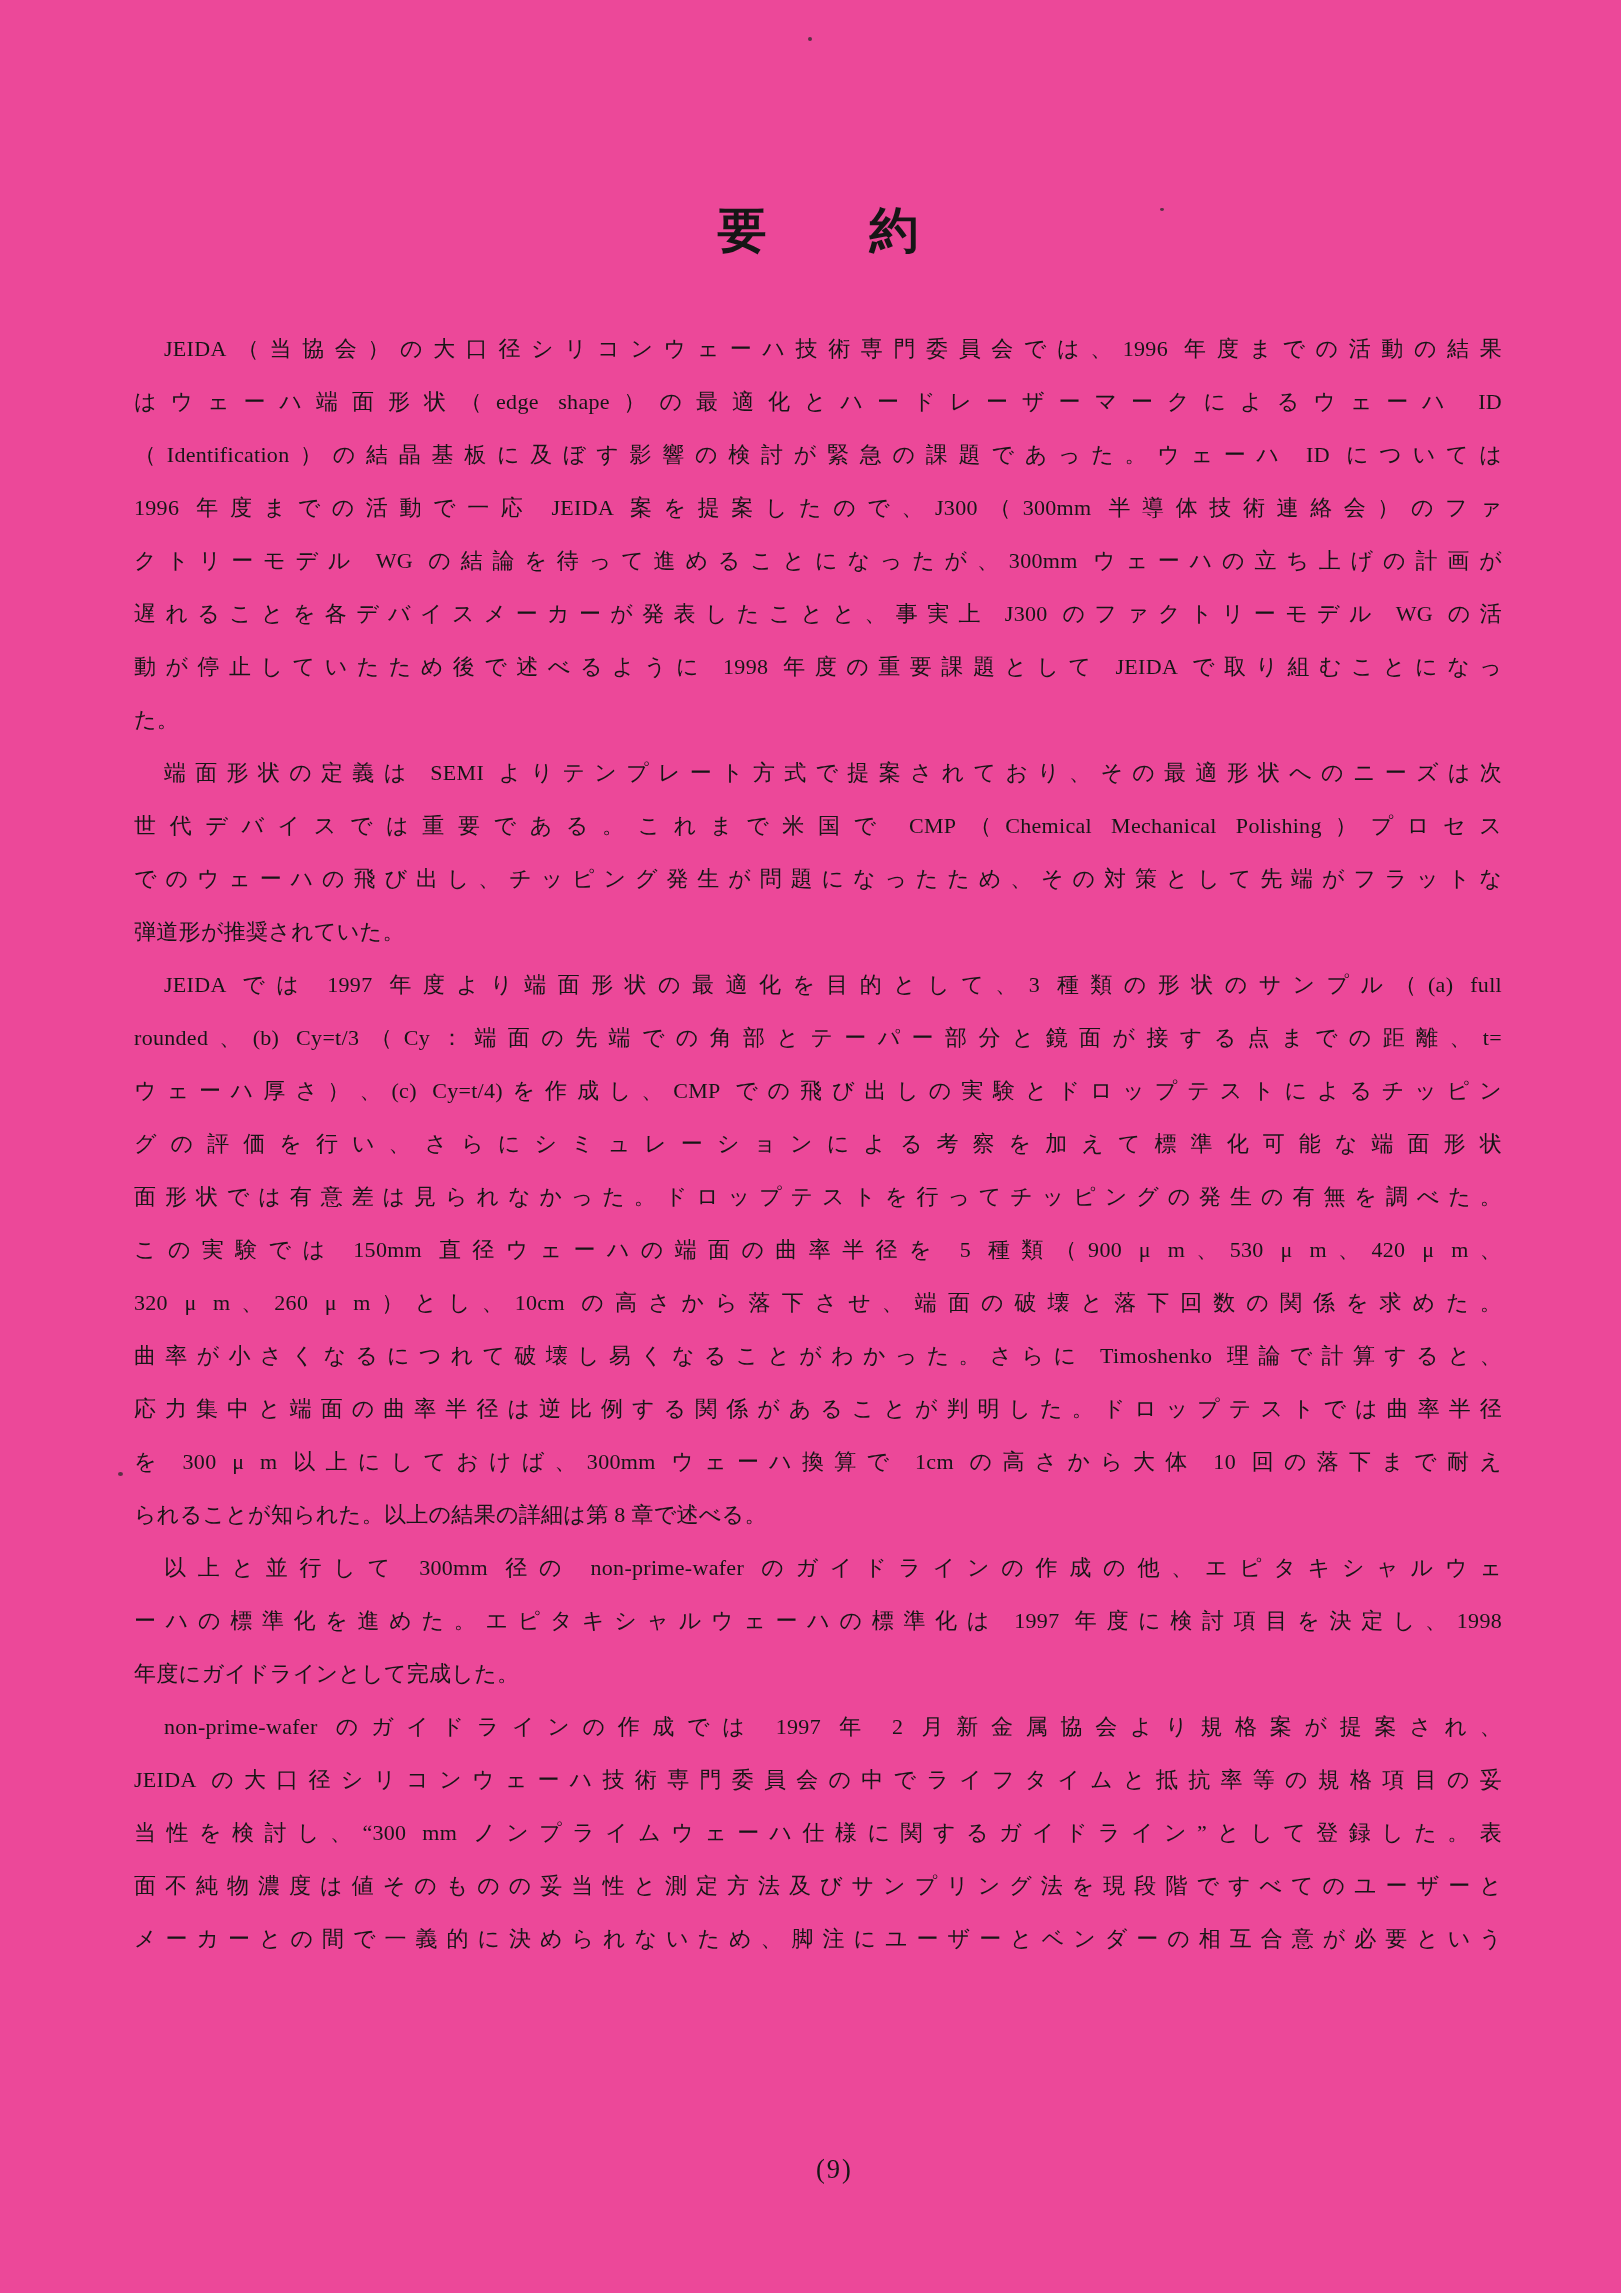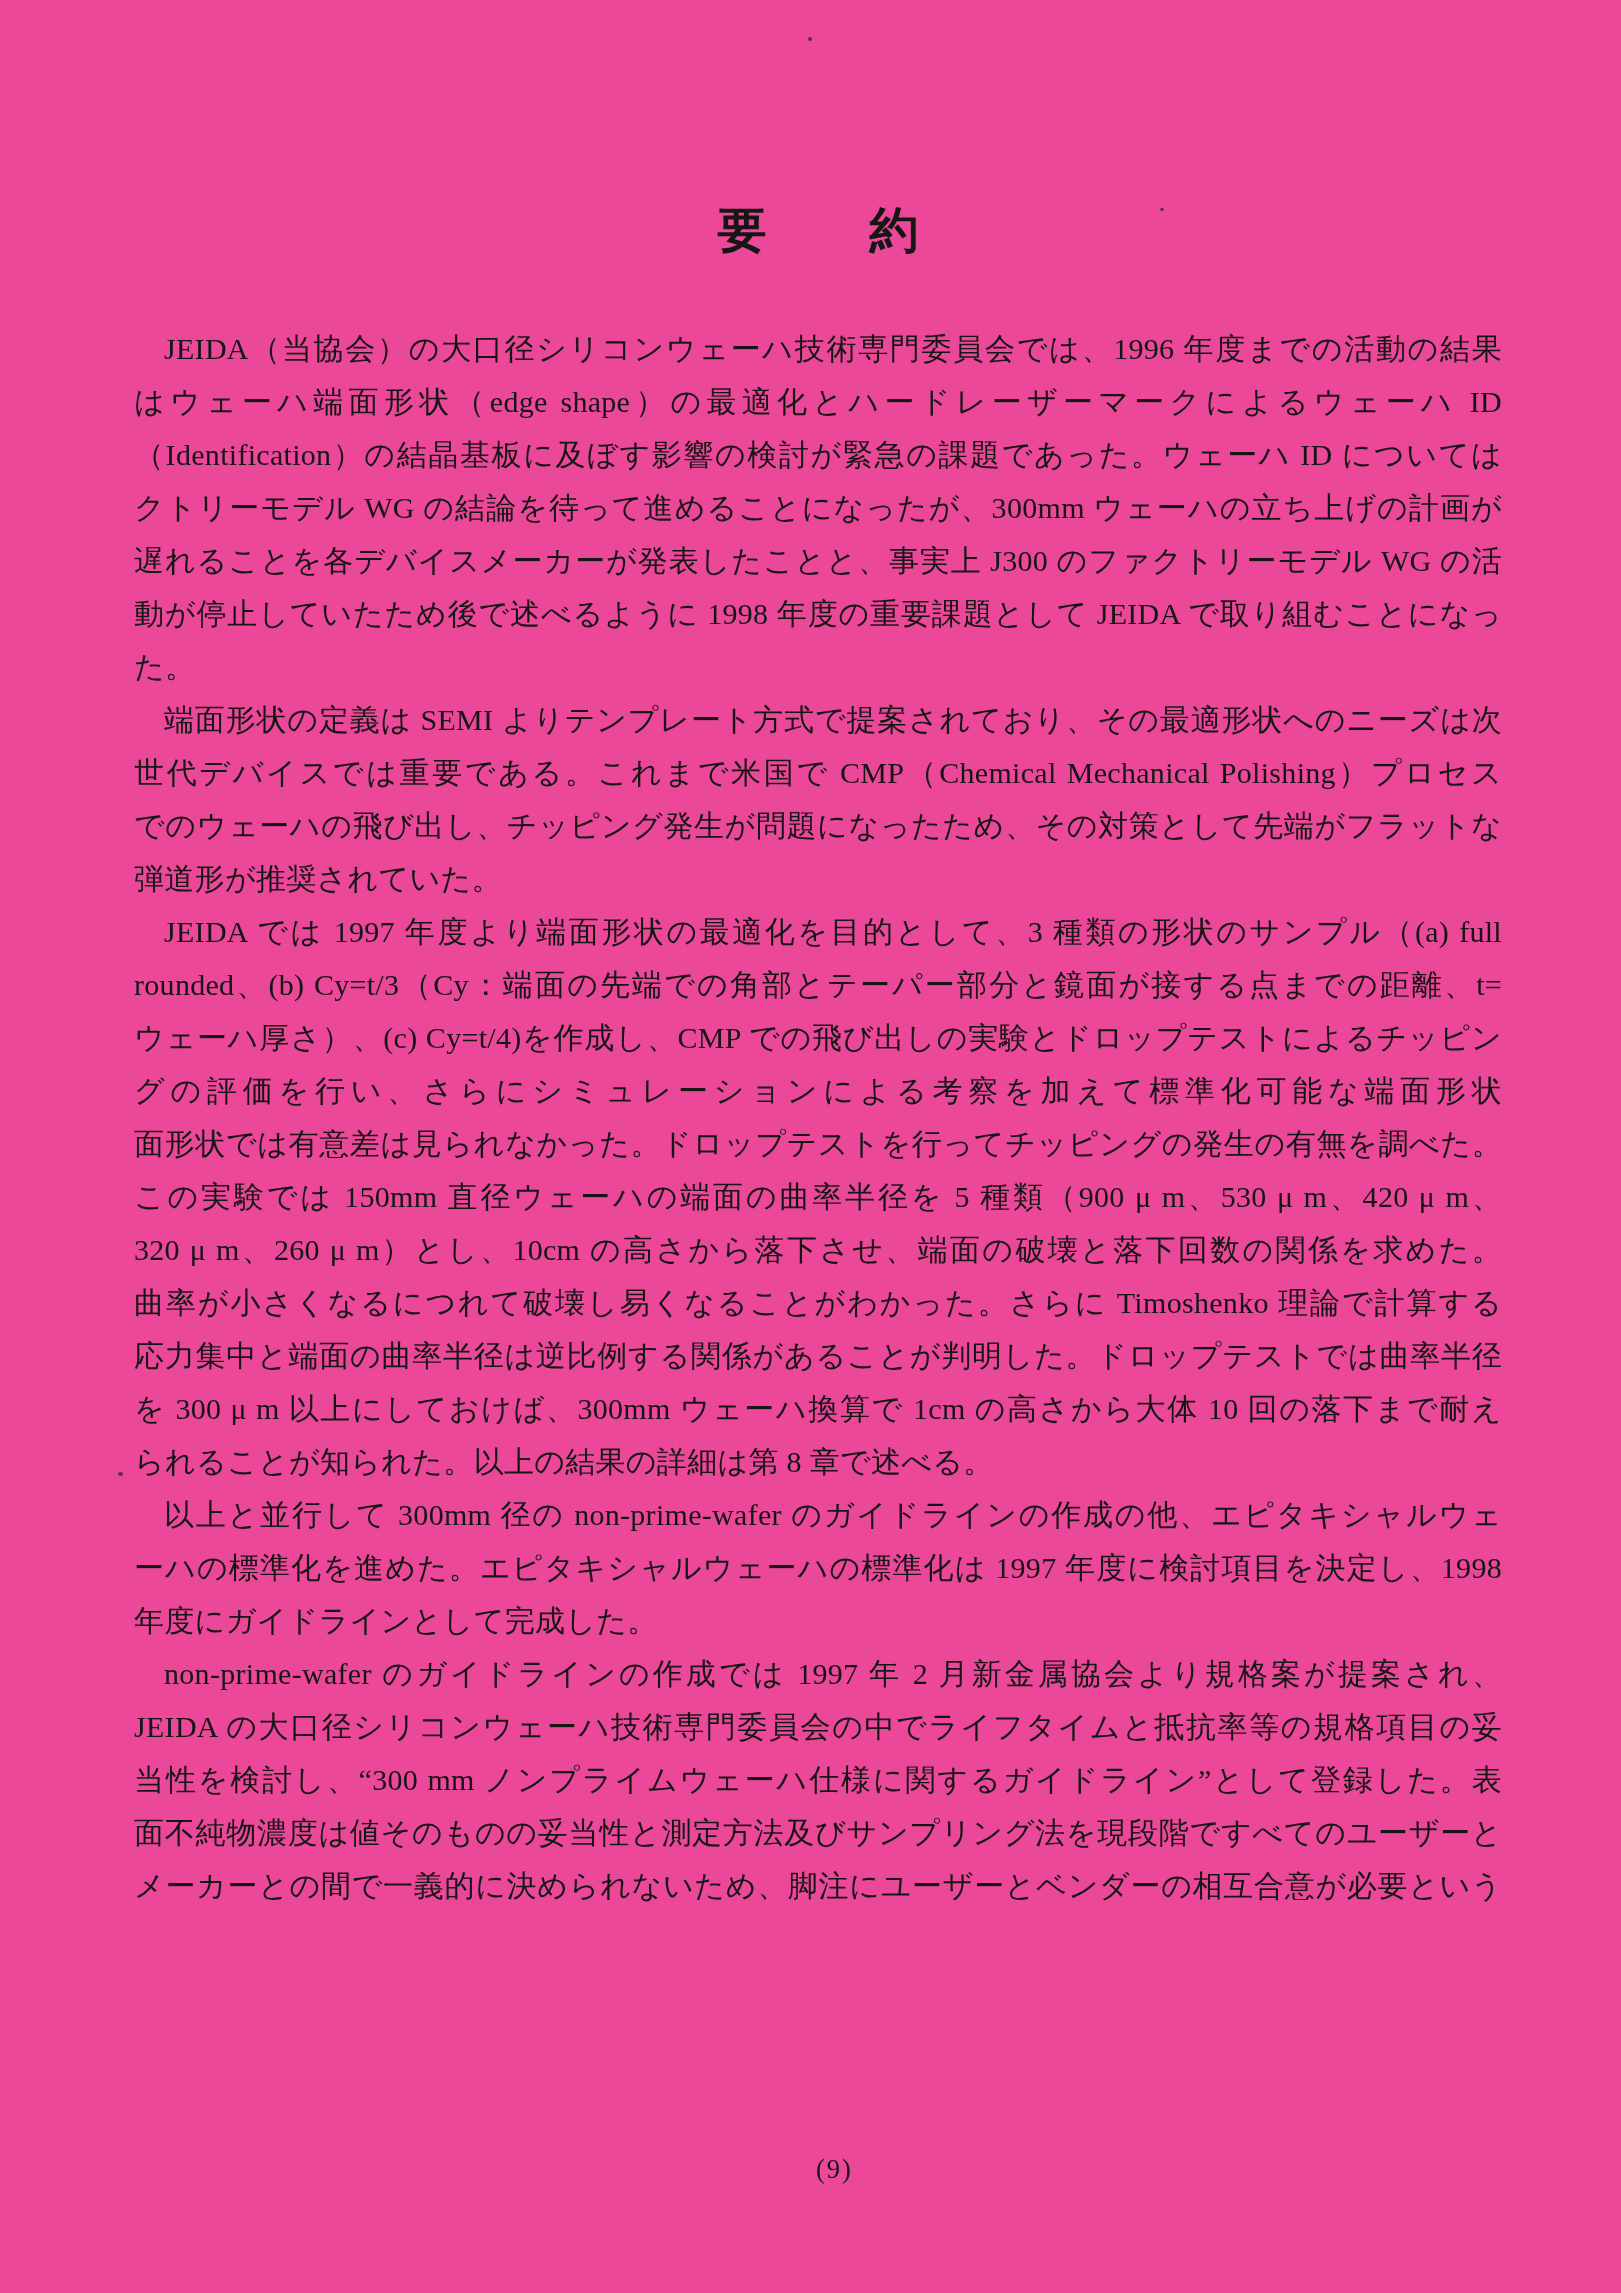--- a/index.html
+++ b/index.html
@@ -27,21 +27,21 @@
     letter-spacing: 0.55em;
     text-indent: 0.55em; 
     line-height: 1.1;
     white-space: nowrap;
   }
   .body-lines {
     position: absolute;
     top: 322px;
     left: 134px;
     width: 1368px;
-    font-size: 30px;
+    font-size: 22px;
     line-height: 53px;
   }
   .line {
     height: 53px;
     overflow: hidden;
     text-align: justify;
     text-align-last: justify;
     letter-spacing: 0.3px;
   }
   .line.end {
@@ -75,20 +75,21 @@
 </head>
 <body>
 
 <div class="page">
   <div class="doc-title">要　約</div>
 
   <div class="body-lines">
       <div class="line indent">JEIDA（当協会）の大口径シリコンウェーハ技術専門委員会では、1996 年度までの活動の結果</div>
       <div class="line">はウェーハ端面形状（edge shape）の最適化とハードレーザーマークによるウェーハ ID</div>
       <div class="line">（Identification）の結晶基板に及ぼす影響の検討が緊急の課題であった。ウェーハ ID については</div>
+      <div class="line">1996 年度までの活動で一応 JEIDA 案を提案したので、J300（300mm 半導体技術連絡会）のファ</div>
       <div class="line">クトリーモデル WG の結論を待って進めることになったが、300mm ウェーハの立ち上げの計画が</div>
       <div class="line">遅れることを各デバイスメーカーが発表したことと、事実上 J300 のファクトリーモデル WG の活</div>
       <div class="line">動が停止していたため後で述べるように 1998 年度の重要課題として JEIDA で取り組むことになっ</div>
       <div class="line end">た。</div>
       <div class="line indent">端面形状の定義は SEMI よりテンプレート方式で提案されており、その最適形状へのニーズは次</div>
       <div class="line">世代デバイスでは重要である。これまで米国で CMP（Chemical Mechanical Polishing）プロセス</div>
       <div class="line">でのウェーハの飛び出し、チッピング発生が問題になったため、その対策として先端がフラットな</div>
       <div class="line end">弾道形が推奨されていた。</div>
       <div class="line indent">JEIDA では 1997 年度より端面形状の最適化を目的として、3 種類の形状のサンプル（(a) full</div>
       <div class="line">rounded、(b) Cy=t/3（Cy：端面の先端での角部とテーパー部分と鏡面が接する点までの距離、t=</div>

